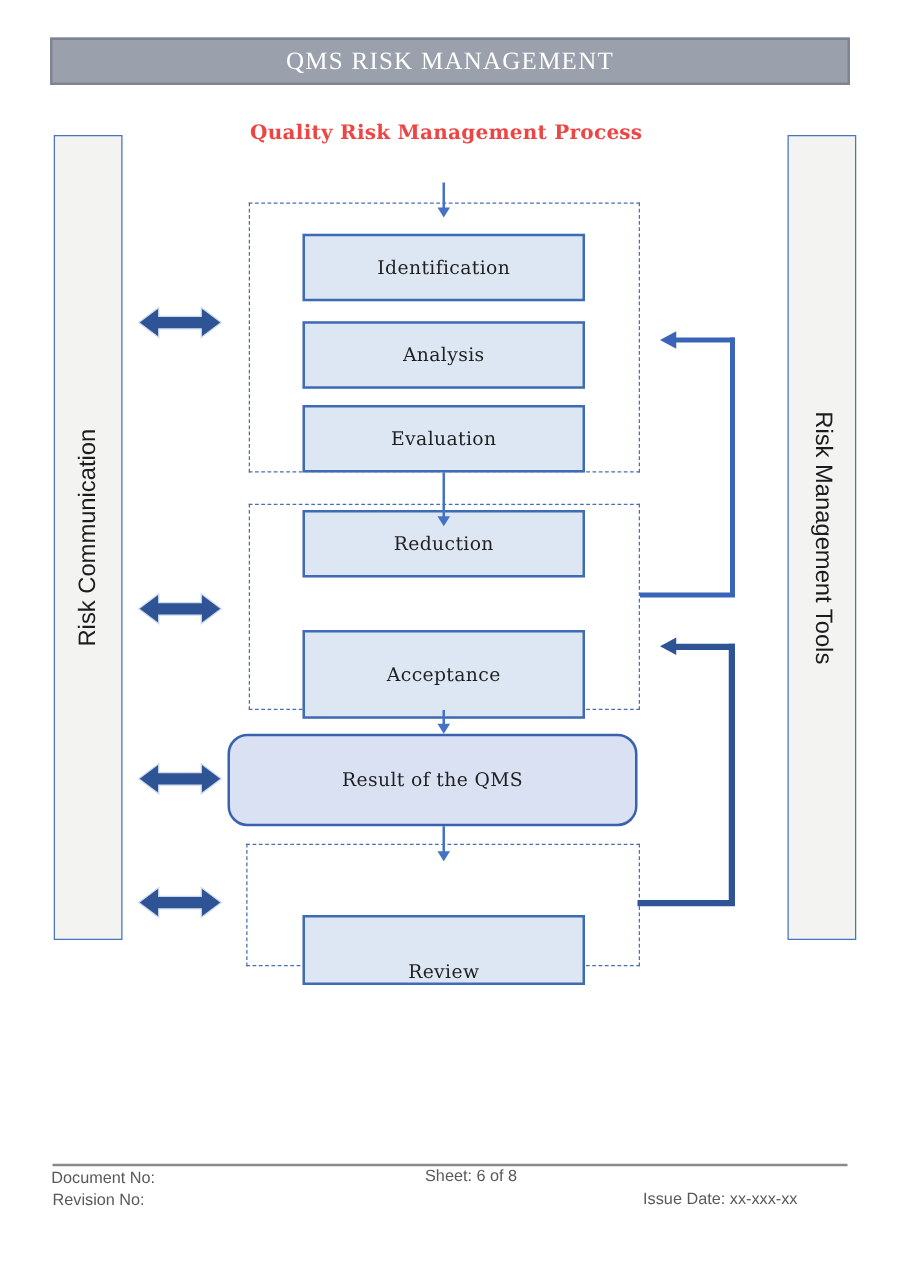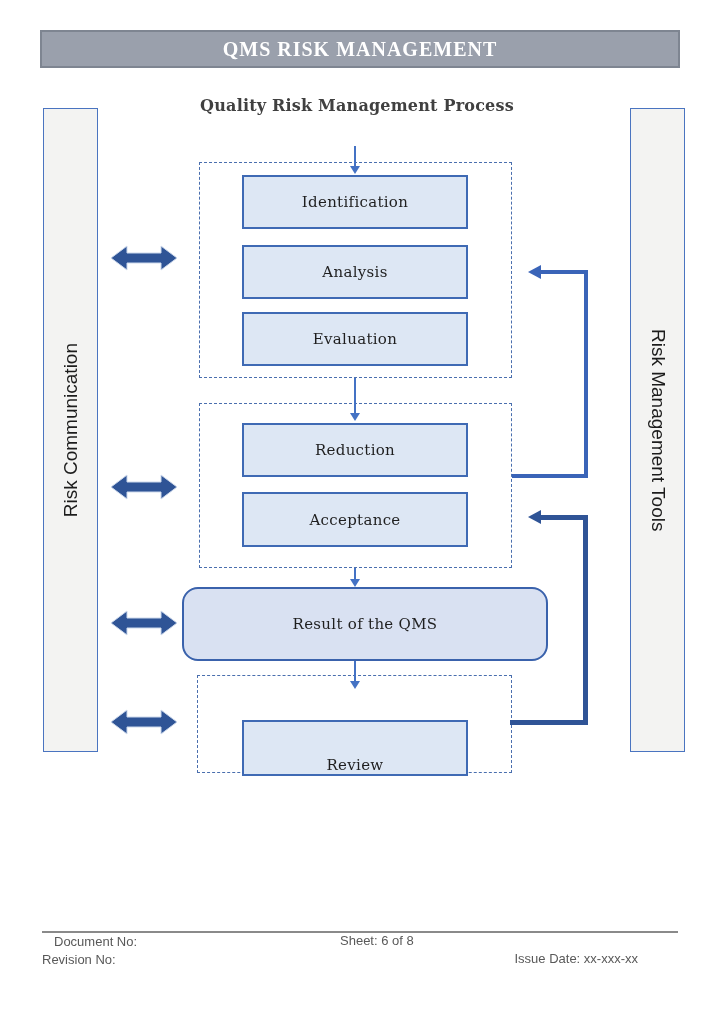--- a/index.html
+++ b/index.html
@@ -15,34 +15,34 @@
 
   
   .banner {
     position: absolute;
     left: 40px; top: 30px; width: 640px; height: 38px;
     background: #9aa0ac;
     border: 2px solid #7e8591;
     display: flex; align-items: center; justify-content: center;
     color: #ffffff;
     font-family: "Liberation Serif", serif;
-    font-weight: bold;
+    font-weight: normal;
     font-size: 20px;
     letter-spacing: 1px;
   }
 
   
   .diagram-title {
     position: absolute;
     left: 0; top: 96px; width: 714px;
     text-align: center;
     font-family: "DejaVu Serif", serif;
     font-weight: bold;
     font-size: 16px;
-    color: #404040;
+    color: #ef4444;
     letter-spacing: 0.2px;
   }
 
   
   .rail {
     position: absolute;
     top: 108px; height: 644px; width: 55px;
     background: #f3f3f2;
     border: 1.5px solid #4a74c0;
     display: flex; align-items: center; justify-content: center;
@@ -68,32 +68,33 @@
   .step {
     position: absolute;
     left: 242px; width: 226px; height: 54px;
     background: #dde7f4;
     border: 2px solid #3f6ab4;
     display: flex; align-items: center; justify-content: center;
     font-family: "DejaVu Serif", serif;
     font-size: 15px;
     color: #1f1f1f;
     letter-spacing: 0.3px;
+    margin-top: 12px;
   }
   .step-identification { top: 175px; }
   .step-analysis       { top: 245px; }
   .step-evaluation     { top: 312px; }
-  .step-reduction      { top: 423px; }
-  .step-acceptance     { top: 492px; height: 55px; align-items: center; }
+  .step-reduction      { top: 396px; }
+  .step-acceptance     { top: 492px; height: 71px; align-items: center; }
   .step-review         { top: 720px; height: 56px; align-items: flex-end; }
 
   
   .result-box {
     position: absolute;
-    left: 182px; top: 587px; width: 366px; height: 74px;
+    left: 182px; top: 587px; width: 328px; height: 74px;
     background: #d9e1f2;
     border: 2px solid #3a62ac;
     border-radius: 16px;
     display: flex; align-items: center; justify-content: center;
     font-family: "DejaVu Serif", serif;
     font-size: 15px;
     color: #1f1f1f;
     letter-spacing: 0.3px;
   }
 
@@ -166,21 +167,21 @@
   .footer-rule {
     position: absolute;
     left: 42px; top: 931px; width: 636px; height: 1.5px;
     background: #8a8a8a;
   }
   .footer-text {
     position: absolute;
     font-size: 13px;
     color: #595959;
   }
-  .f-doc   { left: 54px;  top: 934px; }
+  .f-doc   { left: 41px;  top: 934px; }
   .f-rev   { left: 42px;  top: 952px; }
   .f-sheet { left: 340px; top: 933px; }
   .f-issue { right: 82px; top: 951px; margin-left: 48px; }
 </style>
 </head>
 <body>
 
 <div class="page">
 
   <div class="banner">

